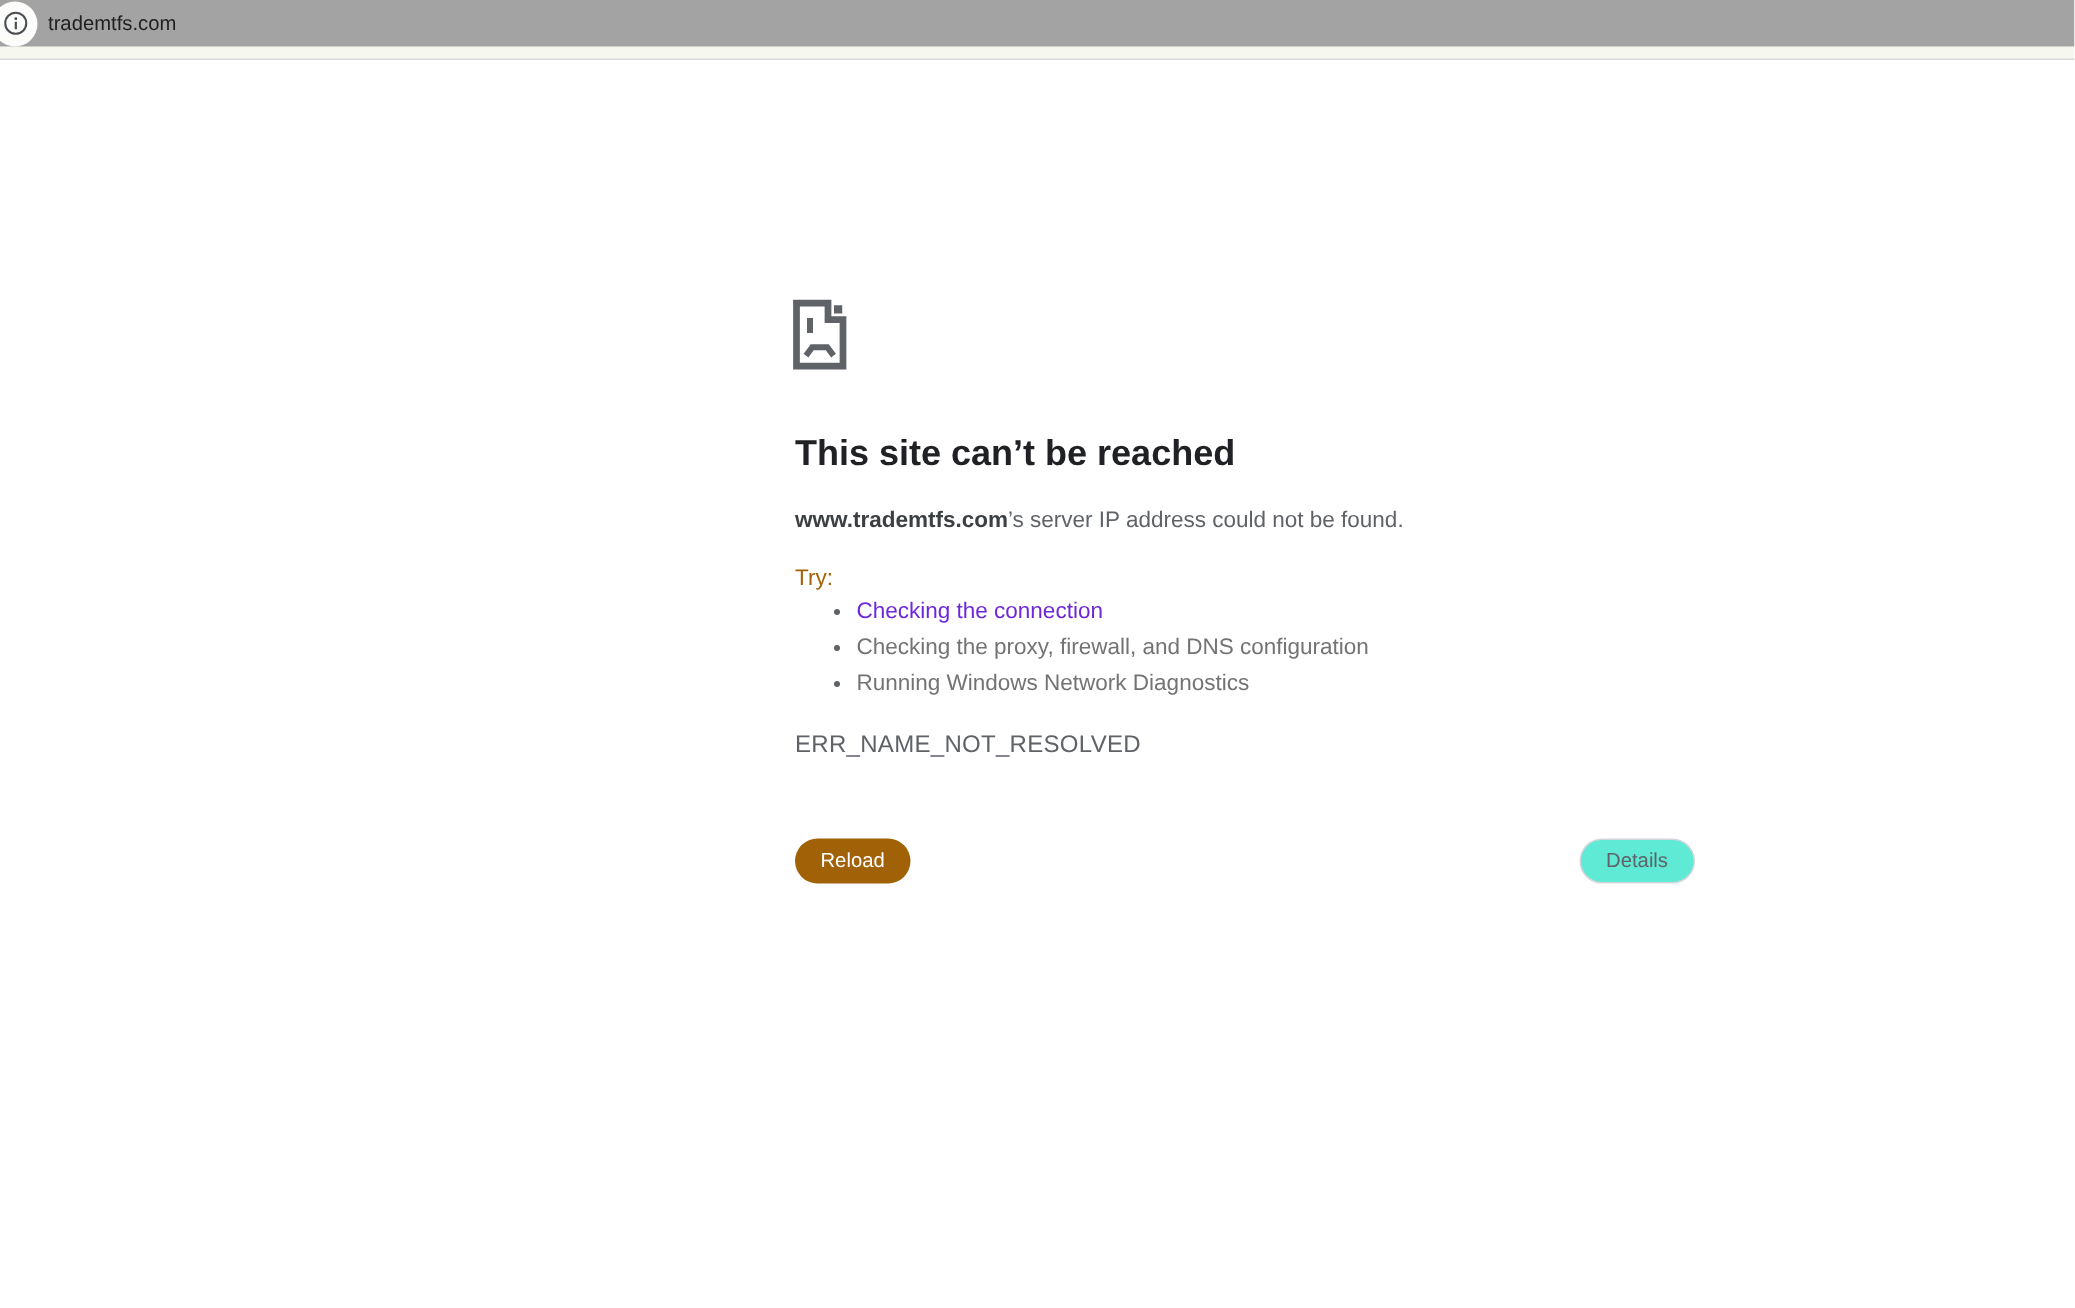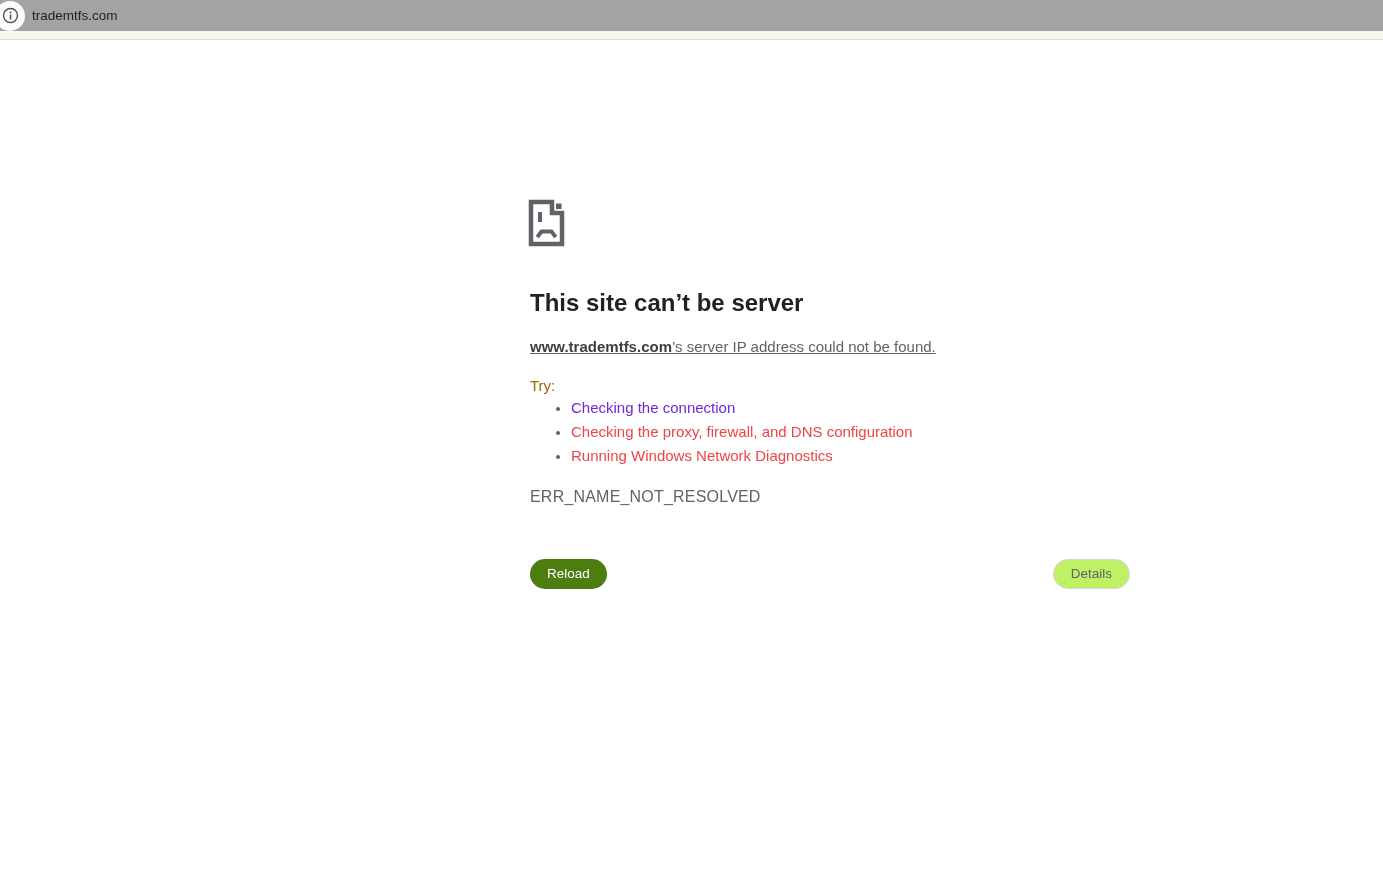--- a/index.html
+++ b/index.html
@@ -65,21 +65,20 @@
     font-weight: 600;
     color: #202124;
     white-space: nowrap;
   }
 
   .error-message {
     top: 139px;
     font-size: 15px;
     color: #5f6368;
     white-space: nowrap;
-    text-decoration: underline;
   }
   .error-message .domain {
     font-weight: bold;
     color: #3c4043;
   }
 
   .try-label {
     top: 178px;
     font-size: 15px;
     color: #a16207;
@@ -91,21 +90,21 @@
     padding: 0 0 0 41px;
     list-style: disc;
   }
   .suggestion-list li {
     font-size: 15px;
     line-height: 24px;
     color: #6d28d9;
   }
   .suggestion-list li::marker { color: #5f6368; font-size: 13px; }
   .suggestion-list li.link {
-    color: #ef4444;
+    color: #737373;
     cursor: pointer;
   }
 
   .error-code {
     top: 289px;
     font-size: 16px;
     color: #5f6368;
     letter-spacing: 0.2px;
   }
 
@@ -119,26 +118,26 @@
   .btn-row button {
     font-family: "Liberation Sans", sans-serif;
     font-size: 13.5px;
     height: 30px;
     padding: 0 17px;
     border-radius: 16px;
     cursor: pointer;
     line-height: 28px;
   }
   .reload-button {
-    background: #4d7c0f;
+    background: #a16207;
     color: #ffffff;
     border: none;
   }
   .details-button {
-    background: #bef264;
+    background: #5eead4;
     color: #5f6368;
     border: 1px solid #d2d5d9;
   }
 </style>
 </head>
 <body>
 
 <div class="omnibox-bar">
   <div class="info-chip">
     <span style="display:flex;">
@@ -157,21 +156,21 @@
 
   <div class="sad-icon">
     <svg width="38" height="48" viewBox="0 0 38 48">
       <path d="M3 3 H24 V14 H34 V45 H3 Z" fill="none" stroke="#5f6368" stroke-width="4.5"></path>
       <rect x="28" y="4.5" width="5.5" height="5.5" fill="#5f6368"></rect>
       <rect x="10" y="13" width="4" height="10" fill="#5f6368"></rect>
       <path d="M10.5 36.5 L13.5 32.5 H23.5 L26.5 36.5" fill="none" stroke="#5f6368" stroke-width="4" stroke-linecap="square"></path>
     </svg>
   </div>
 
-  <h1 class="page-title">This site can’t be server</h1>
+  <h1 class="page-title">This site can’t be reached</h1>
 
   <div class="error-message">
     <span class="domain">www.trademtfs.com</span><span>’s server IP address could not be found.</span>
   </div>
 
   <div class="try-label">Try:</div>
 
   <ul class="suggestion-list">
     <li>Checking the connection</li>
     <li class="link">Checking the proxy, firewall, and DNS configuration</li>

